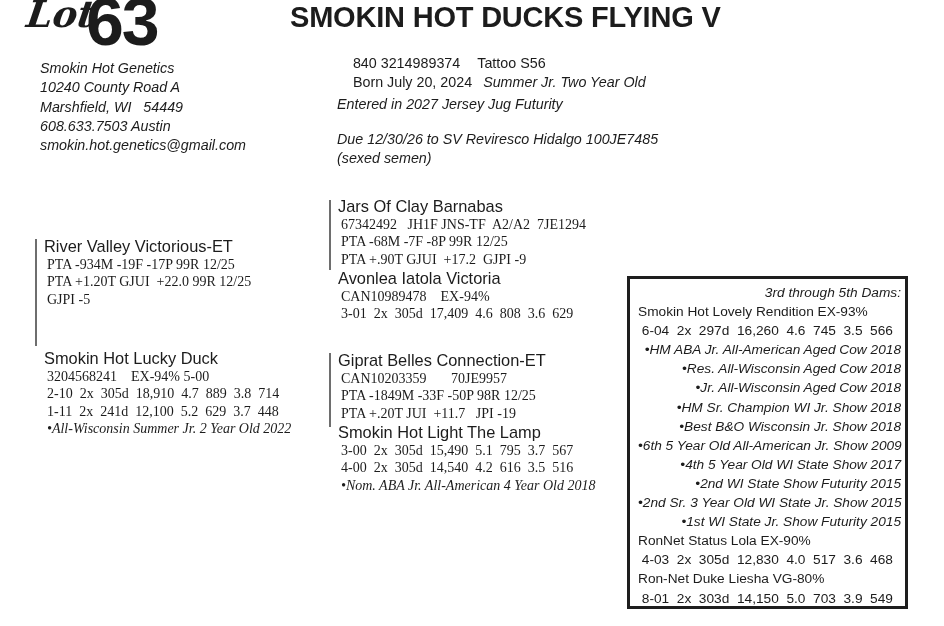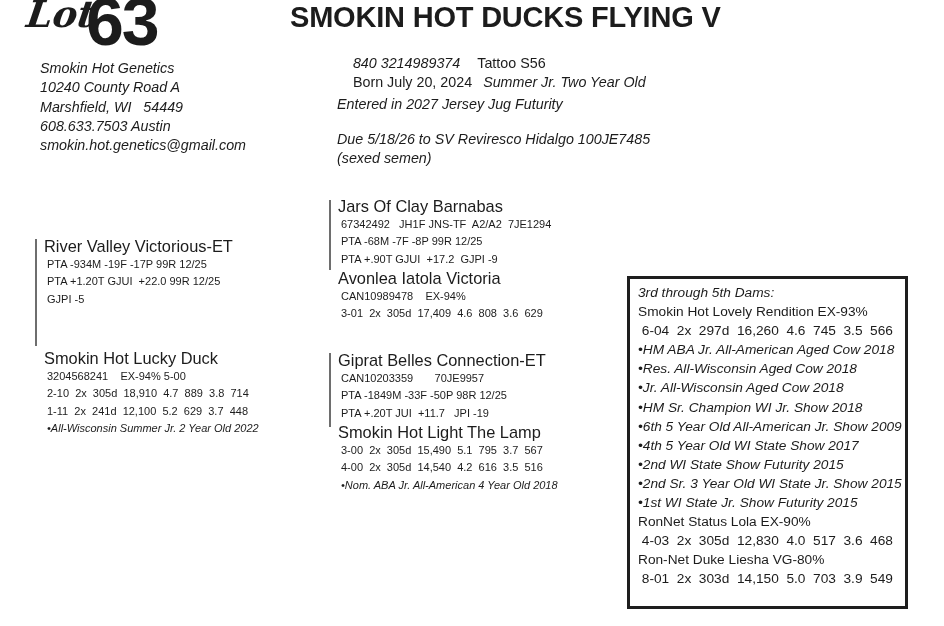--- a/index.html
+++ b/index.html
@@ -5,21 +5,21 @@
   html,body{margin:0;padding:0;background:#fff;}
   .page{
     position:relative;
     width:944px;height:626px;
     background:#fff;
     color:#1c1c1c;
     font-family:"Liberation Sans", sans-serif;
     overflow:hidden;
   }
   .line{white-space:pre;}
-  .it{font-style:italic;}
+  .it{font-style:italic;text-align:right;}
 
   .lot-script{
     position:absolute;left:27px;top:-6px;
     font-family:"DejaVu Serif", serif;
     font-style:italic;font-weight:bold;
     font-size:37px;line-height:1.1;
     transform:skewX(-8deg);
   }
   .lot-number{
     position:absolute;left:86px;top:-13px;
@@ -33,28 +33,28 @@
   .title{
     position:absolute;left:290px;top:1px;
     font-size:29px;font-weight:bold;letter-spacing:-0.2px;
     white-space:pre;
     text-align:right;
   }
   .infoline{
     position:absolute;left:337px;
     font-size:14.3px;white-space:pre;
   }
-  .gap-r{margin-right:17px;font-style:italic;}
+  .gap-r{margin-right:17px;}
   .gap-r2{margin-right:11px;}
 
   .vline{position:absolute;width:2px;background:#6e6e6e;}
 
   .pblock{position:absolute;}
   .pblock .hd{font-size:16.4px;font-weight:normal;line-height:20px;white-space:pre;}
-  .pblock .line{font-size:11px;line-height:17.3px;padding-left:3px;}
+  .pblock .line{font-size:14px;line-height:17.3px;padding-left:3px;font-family:Liberation Serif, serif;}
 
   .dams-box{
     position:absolute;left:627px;top:276px;
     width:281px;height:333px;
     border:3px solid #1e1e1e;
     box-sizing:border-box;
     padding:4px 4px 4px 8px;
   }
   .dams-box .line{font-size:13.7px;line-height:19.1px;}
 </style>
@@ -76,21 +76,21 @@
 
   <div class="title">SMOKIN HOT DUCKS FLYING V</div>
 
   <div class="infoline" style="top:39px;">
     <span class="gap-r">840 3214989374</span><span>Tattoo S56</span>
   </div>
   <div class="infoline" style="top:58px;">
     <span class="gap-r2">Born July 20, 2024</span><span class="it">Summer Jr. Two Year Old</span>
   </div>
   <div class="infoline it" style="top:96px;">Entered in 2027 Jersey Jug Futurity</div>
-  <div class="infoline it" style="top:131px;">Due 5/18/26 to SV Reviresco Hidalgo 100JE7485</div>
+  <div class="infoline it" style="top:131px;">Due 12/30/26 to SV Reviresco Hidalgo 100JE7485</div>
   <div class="infoline it" style="top:150px;">(sexed semen)</div>
 
   <div class="vline" style="left:35px;top:239px;height:107px;"></div>
   <div class="vline" style="left:329px;top:200px;height:70px;"></div>
   <div class="vline" style="left:329px;top:353px;height:74px;"></div>
 
   <div class="pblock" style="left:44px;top:236px;">
     <div class="hd">River Valley Victorious-ET</div>
     <div class="line">PTA -934M -19F -17P 99R 12/25</div>
     <div class="line">PTA +1.20T GJUI  +22.0 99R 12/25</div>
@@ -133,20 +133,21 @@
   </div>
 
   <div class="dams-box">
     <div class="line it">3rd through 5th Dams:</div>
     <div class="line">Smokin Hot Lovely Rendition EX-93%</div>
     <div class="line"> 6-04  2x  297d  16,260  4.6  745  3.5  566</div>
     <div class="line it">•HM ABA Jr. All-American Aged Cow 2018</div>
     <div class="line it">•Res. All-Wisconsin Aged Cow 2018</div>
     <div class="line it">•Jr. All-Wisconsin Aged Cow 2018</div>
     <div class="line it">•HM Sr. Champion WI Jr. Show 2018</div>
+    <div class="line it">•Best B&amp;O Wisconsin Jr. Show 2018</div>
     <div class="line it">•6th 5 Year Old All-American Jr. Show 2009</div>
     <div class="line it">•4th 5 Year Old WI State Show 2017</div>
     <div class="line it">•2nd WI State Show Futurity 2015</div>
     <div class="line it">•2nd Sr. 3 Year Old WI State Jr. Show 2015</div>
     <div class="line it">•1st WI State Jr. Show Futurity 2015</div>
     <div class="line">RonNet Status Lola EX-90%</div>
     <div class="line"> 4-03  2x  305d  12,830  4.0  517  3.6  468</div>
     <div class="line">Ron-Net Duke Liesha VG-80%</div>
     <div class="line"> 8-01  2x  303d  14,150  5.0  703  3.9  549</div>
   </div>

